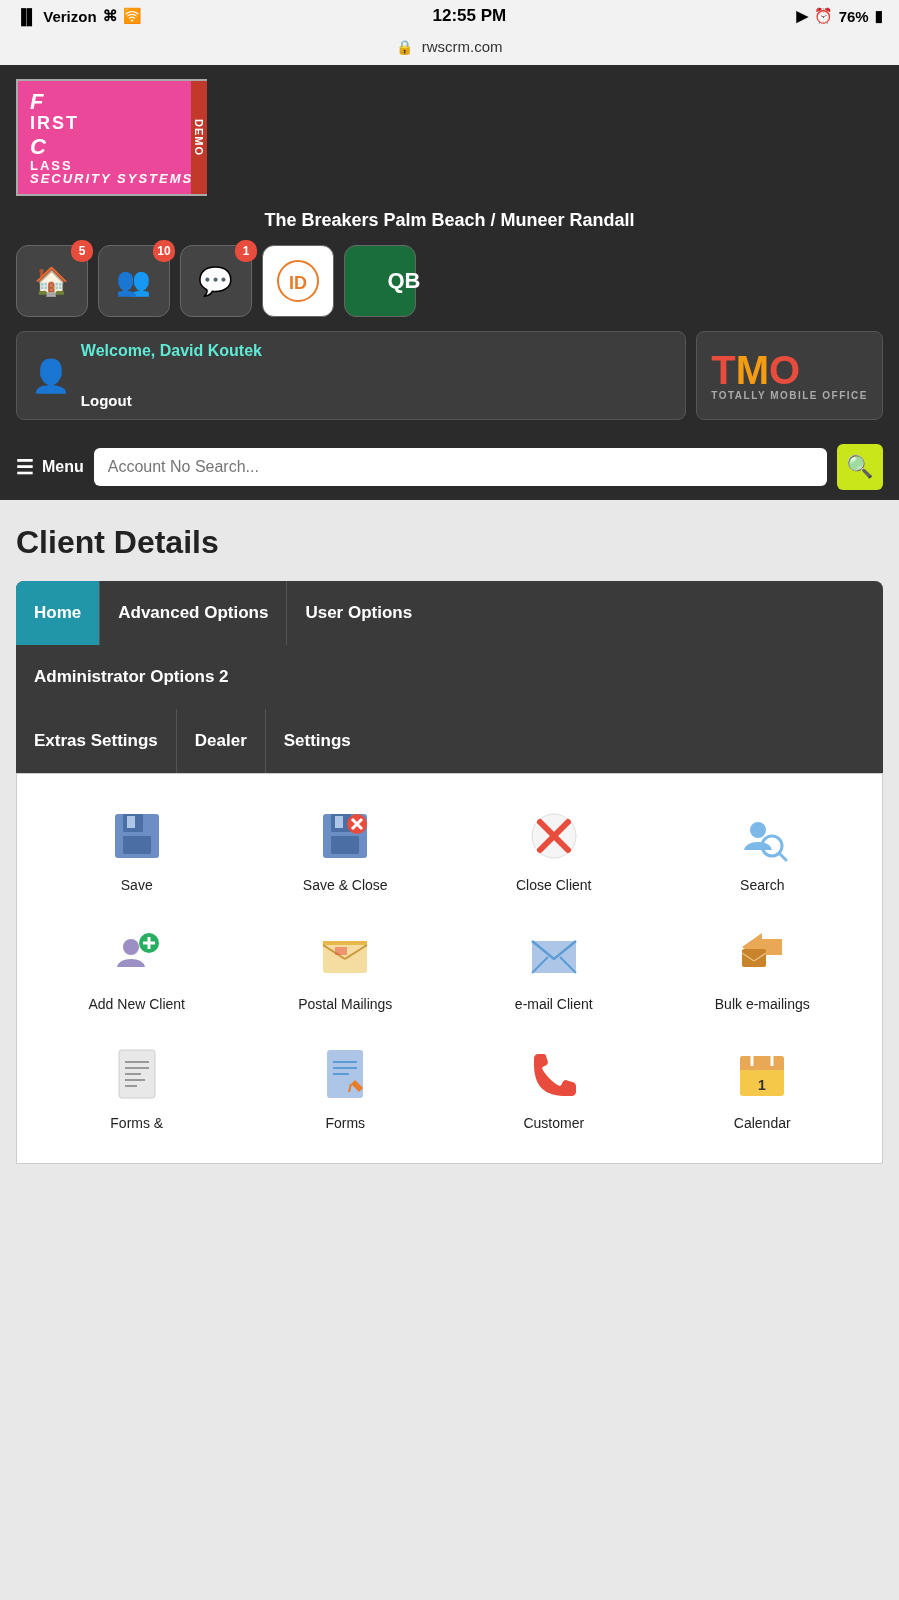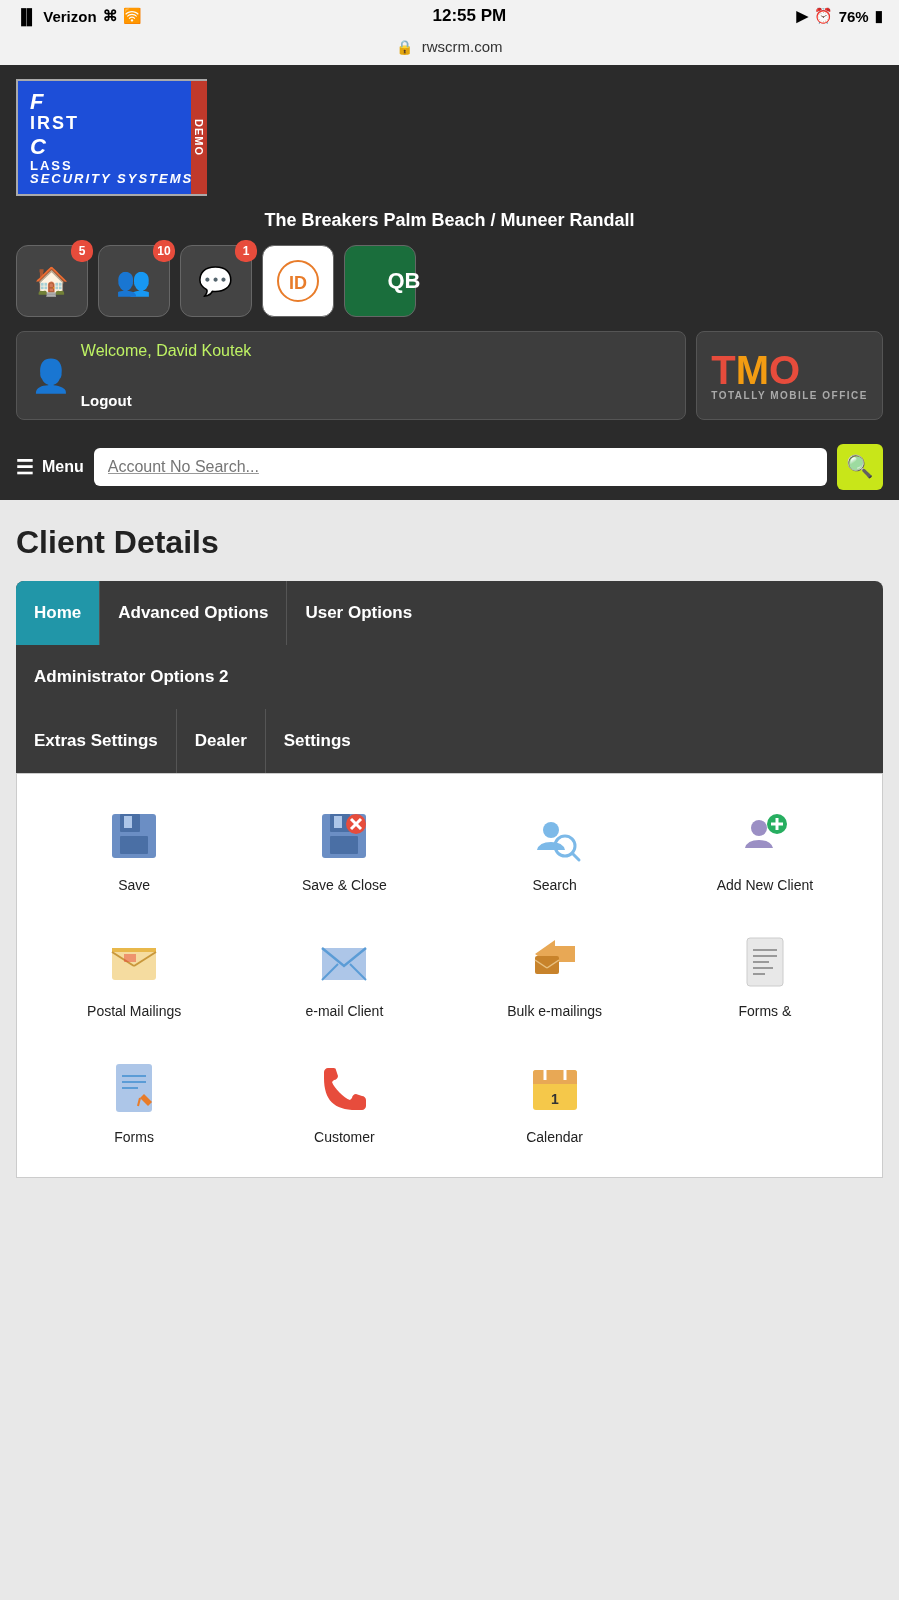--- a/index.html
+++ b/index.html
@@ -33,21 +33,21 @@
     }
     .url-bar .lock-icon { font-size: 14px; color: #666; }
 
     
     .app-header {
       background: #2b2b2b;
       padding: 14px 16px;
     }
     .logo-area { margin-bottom: 14px; }
     .logo-box {
-      background: #1d4ed8;
+      background: #ec4899;
       border: 2px solid #aaa;
       display: inline-block;
       padding: 8px 12px;
       position: relative;
     }
     .logo-box .demo-badge {
       position: absolute;
       right: -2px;
       top: 0;
       bottom: 0;
@@ -118,21 +118,21 @@
       background: #3d3d3d;
       border: 1px solid #555;
       border-radius: 8px;
       padding: 10px 14px;
       display: flex;
       align-items: center;
       gap: 10px;
       flex: 1;
     }
     .user-avatar { font-size: 32px; }
-    .user-info .welcome { color: #bef264; font-size: 16px; font-weight: 400; }
+    .user-info .welcome { color: #5eead4; font-size: 16px; font-weight: 700; }
     .user-info .logout { color: white; font-size: 15px; font-weight: 600; margin-top: 32px; }
 
     .tmo-box {
       background: #3d3d3d;
       border: 1px solid #555;
       border-radius: 8px;
       padding: 10px 14px;
       display: flex;
       align-items: center;
       justify-content: center;
@@ -170,21 +170,20 @@
     }
     .hamburger { font-size: 20px; }
     .search-input-bar {
       flex: 1;
       background: white;
       border: none;
       border-radius: 6px;
       padding: 10px 14px;
       font-size: 16px;
       color: #999;
-      text-decoration: underline;
     }
     .search-btn-bar {
       background: #c8e619;
       border: none;
       border-radius: 6px;
       width: 46px;
       height: 46px;
       display: flex;
       align-items: center;
       justify-content: center;
@@ -230,21 +229,21 @@
 
     
     .icon-grid-container {
       background: white;
       border: 1px solid #ccc;
       padding: 20px;
     }
     .icon-grid {
       display: grid;
       grid-template-columns: repeat(4, 1fr);
-      gap: 16px;
+      gap: 9px;
     }
     .grid-item {
       display: flex;
       flex-direction: column;
       align-items: center;
       gap: 8px;
       cursor: pointer;
       padding: 10px 6px;
     }
     .grid-icon {
@@ -415,20 +414,30 @@
             <rect x="14" y="28" width="28" height="18" rx="1" fill="#4a6fa5"></rect>
             <rect x="18" y="8" width="8" height="12" fill="#adc6e8"></rect>
             <circle cx="40" cy="16" r="10" fill="#e74c3c"></circle>
             <line x1="35" y1="11" x2="45" y2="21" stroke="white" stroke-width="3"></line>
             <line x1="45" y1="11" x2="35" y2="21" stroke="white" stroke-width="3"></line>
           </svg>
         </div>
         <span class="grid-label">Save &amp; Close</span>
       </div>
 
+      <div class="grid-item">
+        <div class="grid-icon">
+          <svg width="56" height="56" viewBox="0 0 56 56">
+            <circle cx="28" cy="28" r="22" fill="#f5f5f5" stroke="#ddd" stroke-width="1"></circle>
+            <line x1="14" y1="14" x2="42" y2="42" stroke="#e74c3c" stroke-width="6" stroke-linecap="round"></line>
+            <line x1="42" y1="14" x2="14" y2="42" stroke="#e74c3c" stroke-width="6" stroke-linecap="round"></line>
+          </svg>
+        </div>
+        <span class="grid-label">Close Client</span>
+      </div>
 
       <div class="grid-item">
         <div class="grid-icon">
           <svg width="56" height="56" viewBox="0 0 56 56">
             <circle cx="24" cy="22" r="8" fill="#7cb9e8"></circle>
             <path d="M10 42 Q12 34 24 34 Q36 34 38 42" fill="#7cb9e8"></path>
             <circle cx="38" cy="38" r="10" fill="none" stroke="#7cb9e8" stroke-width="3"></circle>
             <line x1="45" y1="45" x2="52" y2="52" stroke="#7cb9e8" stroke-width="3" stroke-linecap="round"></line>
           </svg>
         </div>

